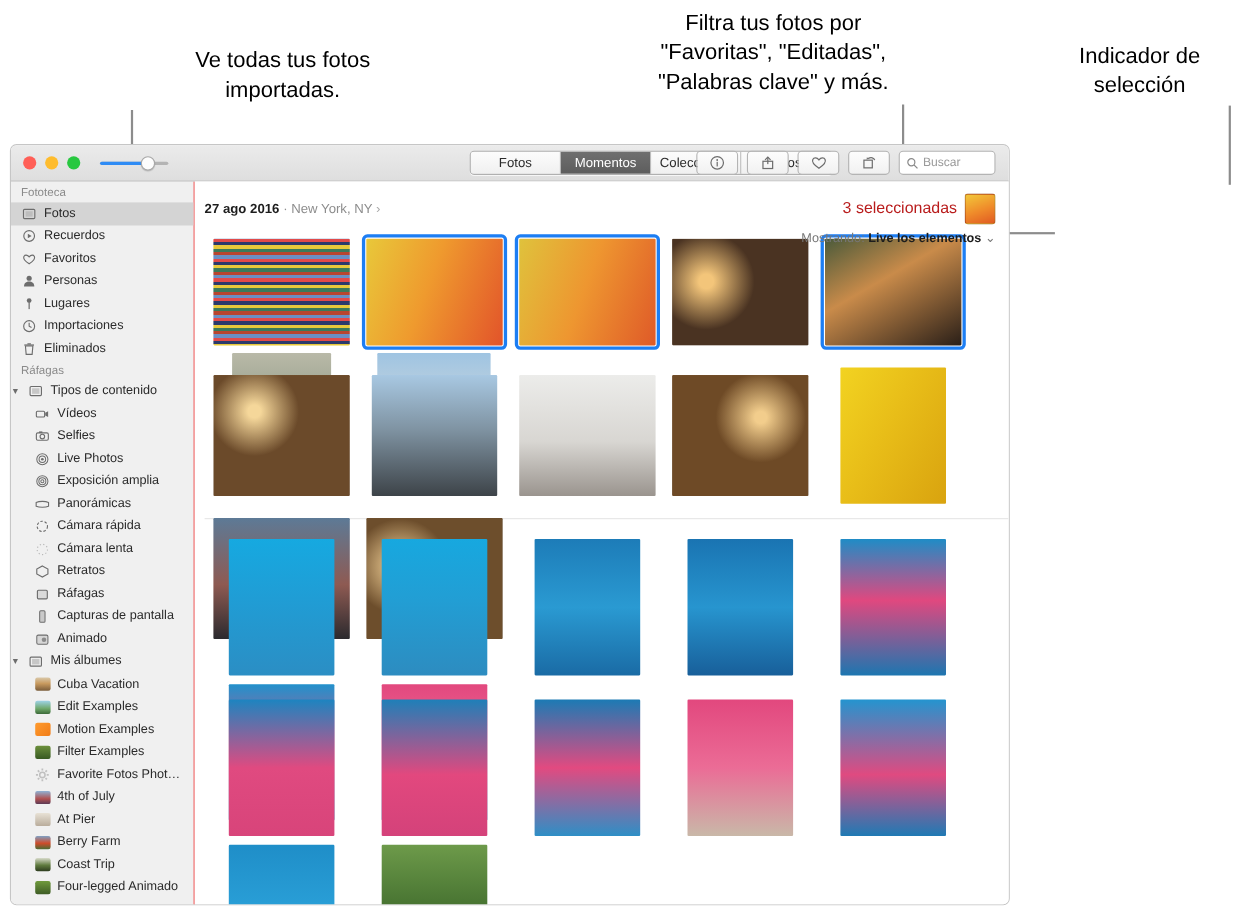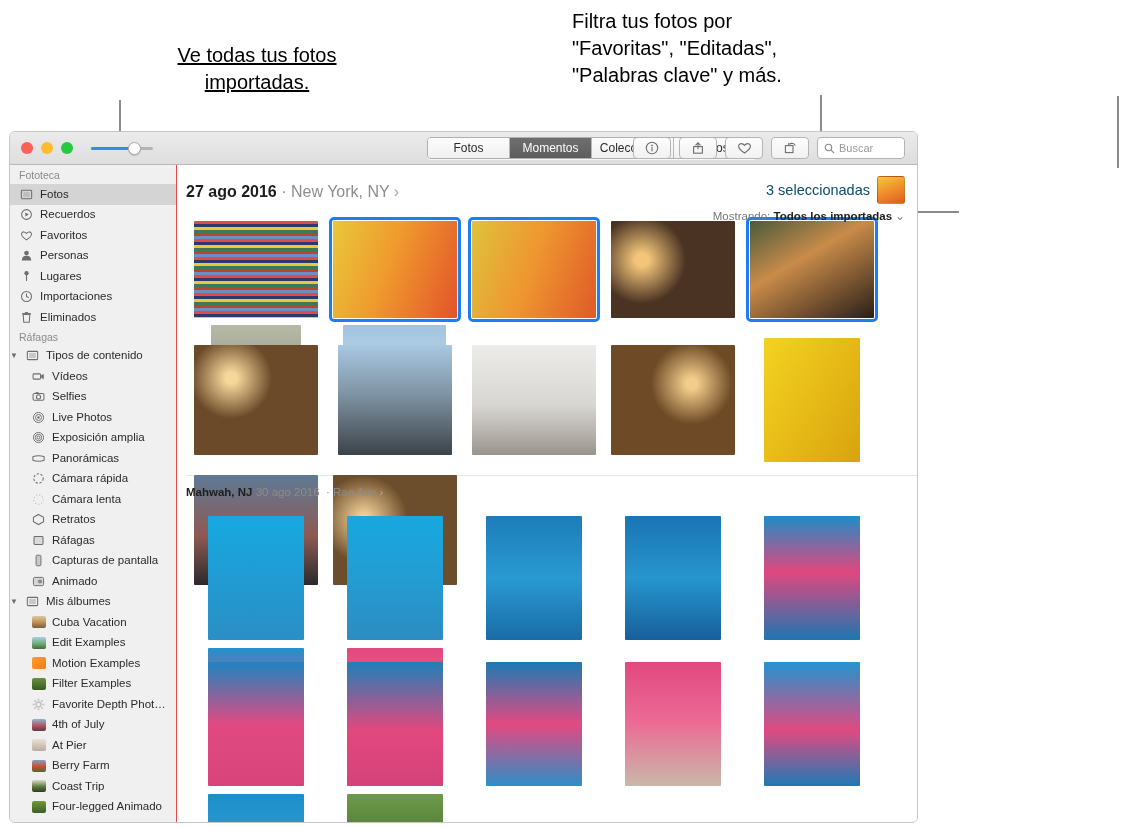--- a/index.html
+++ b/index.html
@@ -13,22 +13,22 @@
 
   
   .callout {
     position: absolute;
     font-size: 20px;
     line-height: 27px;
     color: #000;
     font-family: "Liberation Sans", sans-serif;
     white-space: pre-line;
   }
-  #callout-left  { left: 112px;  top: 42px;  width: 290px; text-align: center; text-decoration: underline; }
-  #callout-mid   { left: 572px;  top: 8px;   width: 300px; }
+  #callout-left  { left: 112px;  top: 42px;  width: 290px; text-align: center; }
+  #callout-mid   { left: 553px;  top: 8px;   width: 300px; text-align: center; }
   #callout-right { left: 930px;  top: 38px;  width: 212px; text-align: center; }
 
   .leader { position: absolute; background: #8c8c8c; }
 
   
   #window {
     position: absolute;
     left: 9px; top: 131px;
     width: 909px; height: 692px;
     background: #ffffff;
@@ -110,26 +110,26 @@
   .sb-label { font-size:11.5px; line-height:1; }
   .disc { width:8px; margin-left:-9px; margin-right:1px; color:#6d6d6d; font-size:8px; }
   .ico { width:15px; height:15px; display:inline-flex; align-items:center; justify-content:center; flex:0 0 15px; }
   .thumb-ico { width:14px; height:12px; border-radius:2px; flex:0 0 14px; }
 
   
   #content { flex:1; background:#fff; position:relative; overflow:hidden; }
 
   #sec1-head { padding:12px 0 0 9px; }
   #sec-title { font-size:20.5px; font-weight:bold; color:#0c0c0c; letter-spacing:-0.2px; }
-  #sec-sub { margin-top:6px; font-size:16px; color:#8d8d8d; }
+  #sec-sub { margin-top:6px; font-size:12px; color:#8d8d8d; }
   #sec-sub .d { color:#1d1d1d; font-weight:bold; }
   #sec-sub .chev { color:#a8a8a8; }
 
   #sel-wrap { position:absolute; right:12px; top:11px; display:flex; align-items:center; gap:7px; }
-  #sel-count { font-size:14.5px; color:#0c4a6e; }
+  #sel-count { font-size:14.5px; color:#b91c1c; }
   #sel-thumb { width:28px; height:28px; border-radius:3px; border:1px solid rgba(0,0,0,.18); overflow:hidden; }
   #filter-row { position:absolute; right:12px; top:44px; font-size:11.5px; color:#777; }
   #filter-row b { color:#1d1d1d; font-weight:bold; }
 
   .divider { height:1px; background:#e6e6e6; margin: 10px 0 0 9px; }
 
   .sec2-head { padding:10px 0 0 9px; font-size:11.5px; color:#8d8d8d; }
   .sec2-head b { color:#1d1d1d; font-weight:bold; }
   .sec2-head .chev { color:#a8a8a8; }
 
@@ -144,20 +144,22 @@
 </head>
 <body>
 
 <div id="root">
 
   <div class="callout" id="callout-left">Ve todas tus fotos
 importadas.</div>
   <div class="callout" id="callout-mid">Filtra tus fotos por
 "Favoritas", "Editadas",
 "Palabras clave" y más.</div>
+  <div class="callout" id="callout-right">Indicador de
+selección</div>
 
   <div class="leader" style="left:119px; top:100px; width:2px; height:198px;"></div>
   <div class="leader" style="left:119px; top:296px; width:15px; height:2px;"></div>
 
   <div class="leader" style="left:820px; top:95px; width:2px; height:117px;"></div>
   <div class="leader" style="left:820px; top:211px; width:139px; height:2px;"></div>
 
   <div class="leader" style="left:1117px; top:96px; width:2px; height:72px;"></div>
 
   <div id="window">
@@ -444,21 +446,21 @@
                   <line x1="8" y1="12.2" x2="8" y2="14.2"></line>
                   <line x1="1.8" y1="8" x2="3.8" y2="8"></line>
                   <line x1="12.2" y1="8" x2="14.2" y2="8"></line>
                   <line x1="3.6" y1="3.6" x2="5" y2="5"></line>
                   <line x1="11" y1="11" x2="12.4" y2="12.4"></line>
                   <line x1="12.4" y1="3.6" x2="11" y2="5"></line>
                   <line x1="5" y1="11" x2="3.6" y2="12.4"></line>
                 </g>
               </svg>
             </span>
-            <span class="sb-label">Favorite Depth Phot…</span>
+            <span class="sb-label">Favorite Fotos Phot…</span>
           </div>
           <div class="sb-row indent1">
             <span class="ico">
               <span class="thumb-ico" style="background: linear-gradient(rgb(143, 180, 214) 0%, rgb(176, 80, 80) 60%, rgb(90, 58, 85) 100%);"></span>
             </span>
             <span class="sb-label">4th of July</span>
           </div>
           <div class="sb-row indent1">
             <span class="ico">
               <span class="thumb-ico" style="background: linear-gradient(rgb(232, 226, 214) 0%, rgb(185, 172, 155) 100%);"></span>
@@ -487,21 +489,21 @@
 
       <div id="content">
 
         <div id="sel-wrap">
           <div id="sel-count">3 seleccionadas</div>
           <div id="sel-thumb" style="background: linear-gradient(160deg, rgb(242, 200, 58) 0%, rgb(239, 138, 42) 55%, rgb(224, 90, 34) 100%);"></div>
         </div>
 
         <div id="filter-row">
           <span>Mostrando:</span>
-          <b>Todos los importadas</b>
+          <b>Live los elementos</b>
           <span>⌄</span>
         </div>
 
         <div id="sections">
             <div id="sec1-head">
               <div id="sec-sub"><span class="d">27 ago 2016</span> <span>·</span> <span>New York, NY</span> <span class="chev">›</span></div>
             </div>
             <div class="grid" style="margin-top: 16px; align-items: center; height: 104px;">
               <div class="cell" style="width: 139px; height: 100%;">
                 <div class="ph" style="width: 124px; height: 97px; background: repeating-linear-gradient(rgb(224, 74, 74) 0px, rgb(224, 74, 74) 3px, rgb(43, 58, 107) 3px, rgb(43, 58, 107) 6px, rgb(232, 201, 58) 6px, rgb(232, 201, 58) 9px, rgb(58, 122, 90) 9px, rgb(58, 122, 90) 12px, rgb(184, 69, 46) 12px, rgb(184, 69, 46) 15px, rgb(106, 143, 196) 15px, rgb(106, 143, 196) 18px);"></div>
@@ -542,21 +544,20 @@
                 <div class="ph" style="width: 96px; height: 124px; background: linear-gradient(120deg, rgb(242, 211, 33) 0%, rgb(232, 189, 24) 45%, rgb(217, 163, 15) 100%);"></div>
               </div>
               <div class="cell" style="width: 139px; height: 100%;">
                 <div class="ph" style="width: 124px; height: 110px; background: linear-gradient(rgb(93, 122, 150) 0%, rgb(142, 90, 82) 55%, rgb(43, 42, 46) 100%);"></div>
               </div>
               <div class="cell" style="width: 139px; height: 100%;">
                 <div class="ph" style="width: 124px; height: 110px; background: radial-gradient(circle at 25% 40%, rgb(240, 207, 150) 0px, rgb(240, 207, 150) 4%, rgb(109, 78, 44) 38%), linear-gradient(to right, rgb(122, 90, 56), rgb(58, 44, 29));"></div>
               </div>
             </div>
             <div class="divider"></div>
-            <div class="sec2-head"><b>Mahwah, NJ</b> <span>30 ago 2016</span> &nbsp;<span>·</span> <span>Rae Ave</span> <span class="chev">›</span></div>
             <div class="grid" style="margin-top: 14px; align-items: center; height: 132px;">
               <div class="cell" style="width: 139px; height: 100%;">
                 <div class="ph" style="width: 96px; height: 124px; background: linear-gradient(rgb(22, 169, 224) 0%, rgb(31, 158, 214) 40%, rgb(43, 142, 196) 100%);"></div>
               </div>
               <div class="cell" style="width: 139px; height: 100%;">
                 <div class="ph" style="width: 96px; height: 124px; background: linear-gradient(rgb(23, 168, 223) 0%, rgb(34, 158, 212) 45%, rgb(45, 140, 192) 100%);"></div>
               </div>
               <div class="cell" style="width: 139px; height: 100%;">
                 <div class="ph" style="width: 96px; height: 124px; background: linear-gradient(rgb(29, 124, 184) 0%, rgb(42, 154, 210) 50%, rgb(26, 107, 165) 100%);"></div>
               </div>

